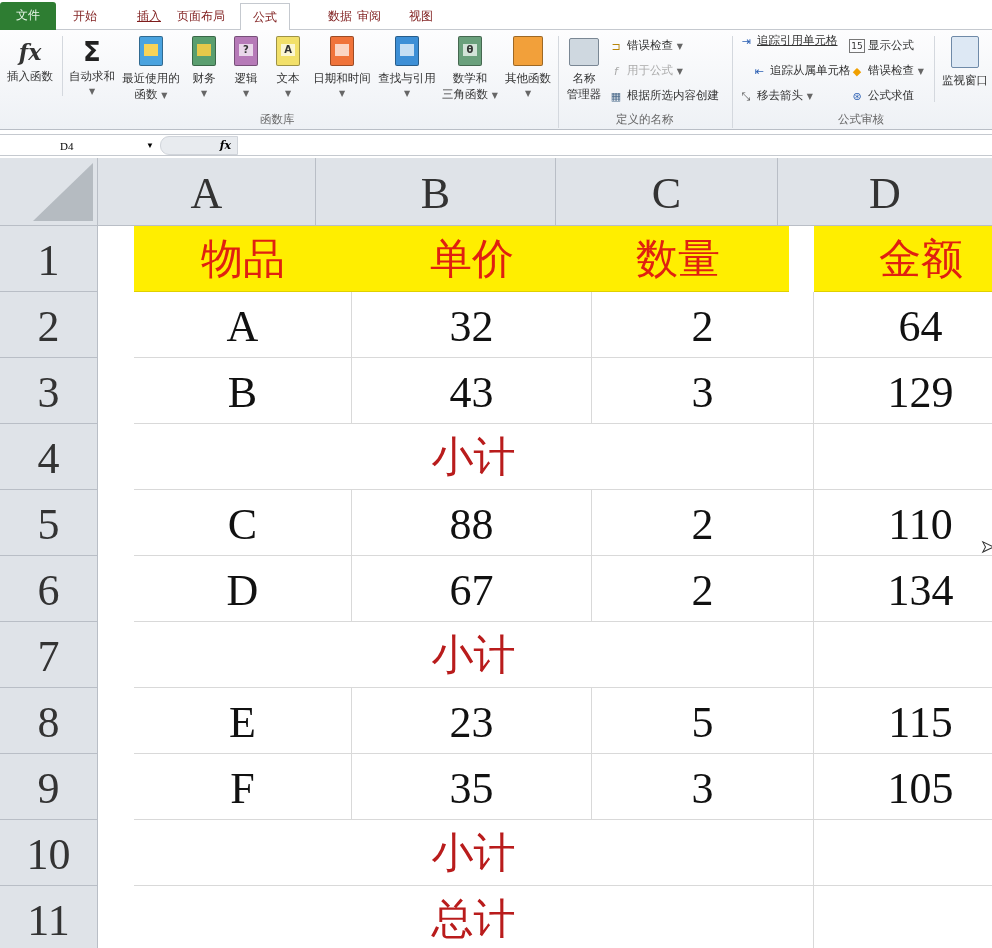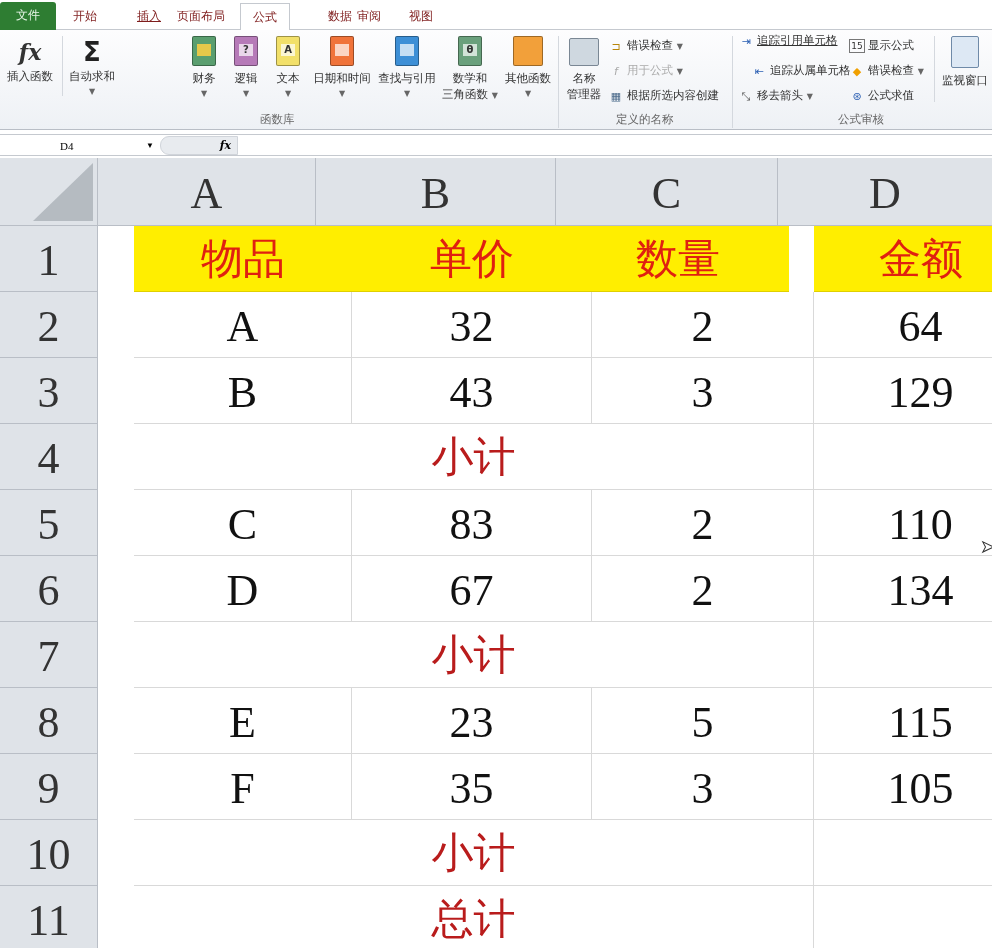--- a/index.html
+++ b/index.html
@@ -51,20 +51,27 @@
   <div class="rb" style="left:2px;top:6px;width:56px;">
     <div style="font-family:'DejaVu Serif',serif;font-style:italic;font-weight:bold;font-size:22px;height:32px;line-height:32px;">fx</div>
     <div>插入函数</div>
   </div>
   <div class="sep" style="left:62px;height:60px;"></div>
   <div class="rb" style="left:64px;top:6px;width:56px;">
     <div style="font-size:26px;font-weight:bold;height:32px;line-height:32px;color:#222;">Σ</div>
     <div>自动求和</div>
     <div class="dd">▼</div>
   </div>
+  <div class="rb" style="left:120px;top:4px;width:62px;">
+    <div class="book" style="background:#4aa3df;">
+        <span style="background:#f7d358;"></span>
+      </div>
+    <div>最近使用的</div>
+    <div><span>函数</span> <span class="dd">▼</span></div>
+  </div>
   <div class="rb" style="left:186px;top:4px;width:36px;">
     <div class="book" style="background:#5a9e6f;">
         <span style="background:#e6c84a;"></span>
       </div>
     <div>财务</div>
     <div class="dd">▼</div>
   </div>
   <div class="rb" style="left:228px;top:4px;width:36px;">
     <div class="book" style="background:#b67ab8;">
         <span>?</span>
@@ -163,21 +170,21 @@
       <div class="rowhdr" style="top: 200px;">3</div>
       <div class="cell" style="left: 98px; top: 200px; width: 218px;">B</div>
       <div class="cell" style="left: 316px; top: 200px; width: 240px;">43</div>
       <div class="cell" style="left: 556px; top: 200px; width: 222px;">3</div>
       <div class="cell" style="left: 778px; top: 200px; width: 214px;">129</div>
       <div class="rowhdr" style="top: 266px;">4</div>
       <div class="cell red" style="left: 98px; top: 266px; width: 680px;">小计</div>
       <div class="cell" style="left: 778px; top: 266px; width: 214px;"></div>
       <div class="rowhdr" style="top: 332px;">5</div>
       <div class="cell" style="left: 98px; top: 332px; width: 218px;">C</div>
-      <div class="cell" style="left: 316px; top: 332px; width: 240px;">83</div>
+      <div class="cell" style="left: 316px; top: 332px; width: 240px;">88</div>
       <div class="cell" style="left: 556px; top: 332px; width: 222px;">2</div>
       <div class="cell" style="left: 778px; top: 332px; width: 214px;">110</div>
       <div class="rowhdr" style="top: 398px;">6</div>
       <div class="cell" style="left: 98px; top: 398px; width: 218px;">D</div>
       <div class="cell" style="left: 316px; top: 398px; width: 240px;">67</div>
       <div class="cell" style="left: 556px; top: 398px; width: 222px;">2</div>
       <div class="cell" style="left: 778px; top: 398px; width: 214px;">134</div>
       <div class="rowhdr" style="top: 464px;">7</div>
       <div class="cell red" style="left: 98px; top: 464px; width: 680px;">小计</div>
       <div class="cell" style="left: 778px; top: 464px; width: 214px;"></div>

